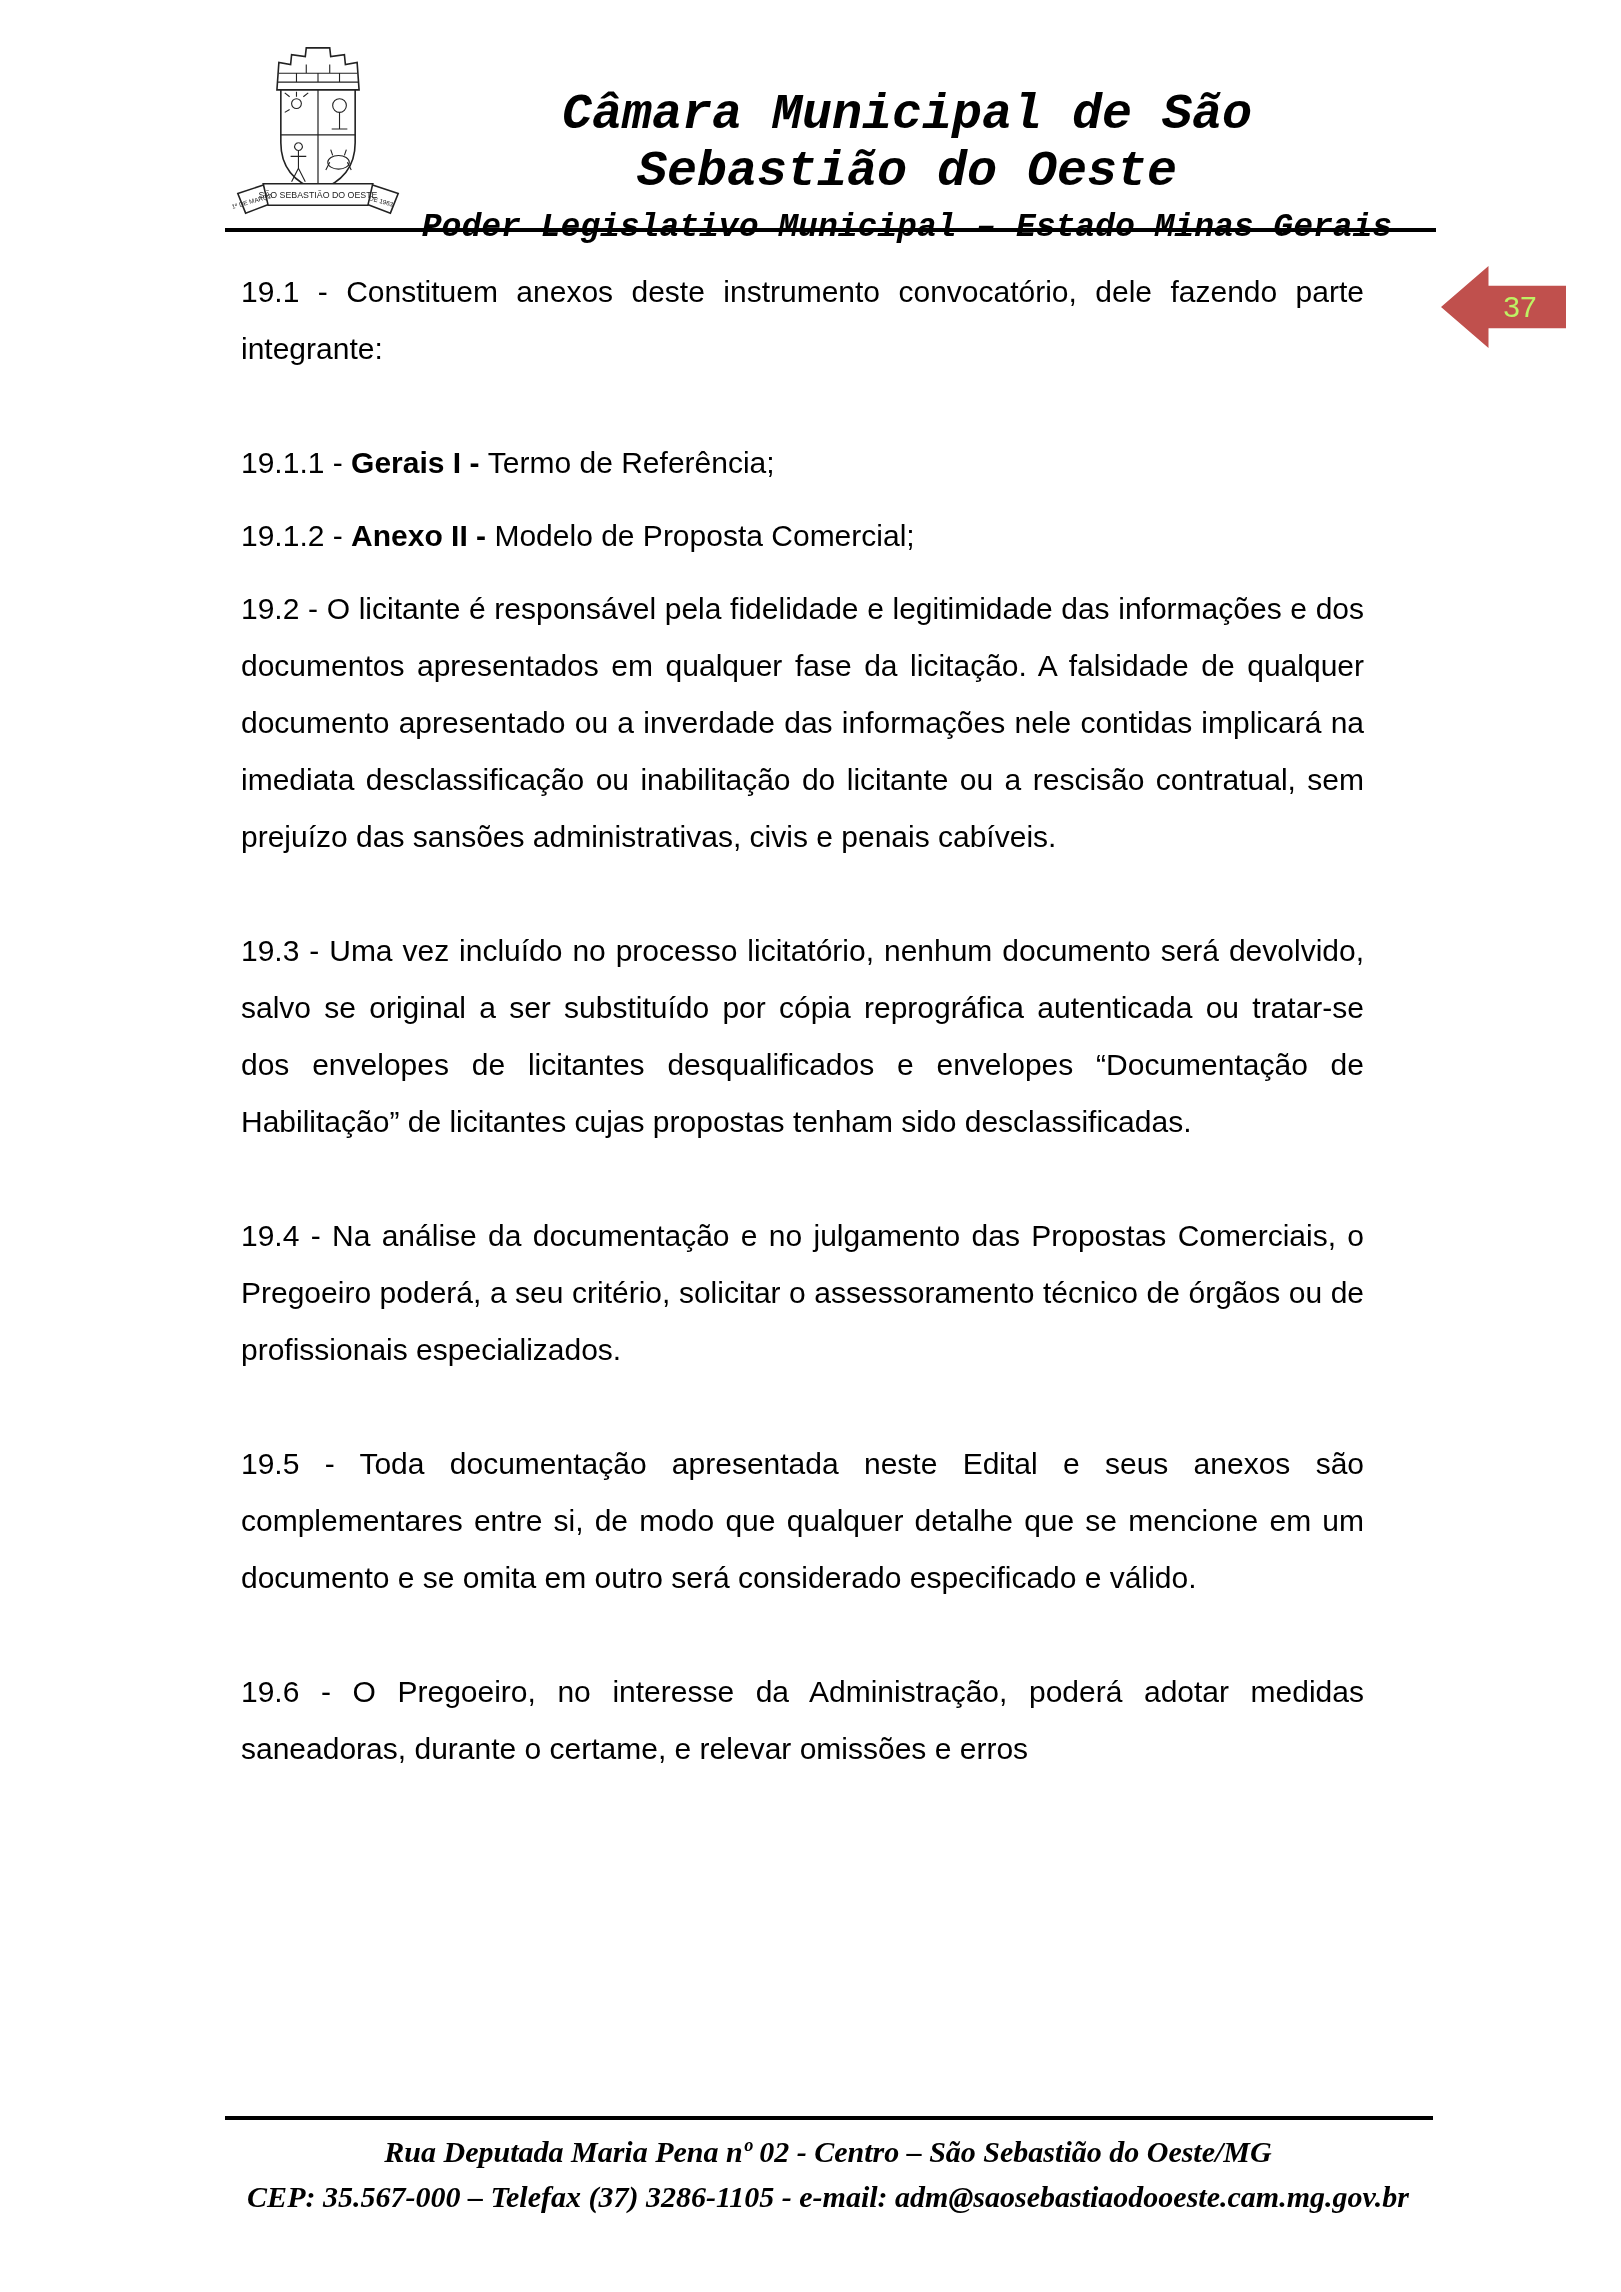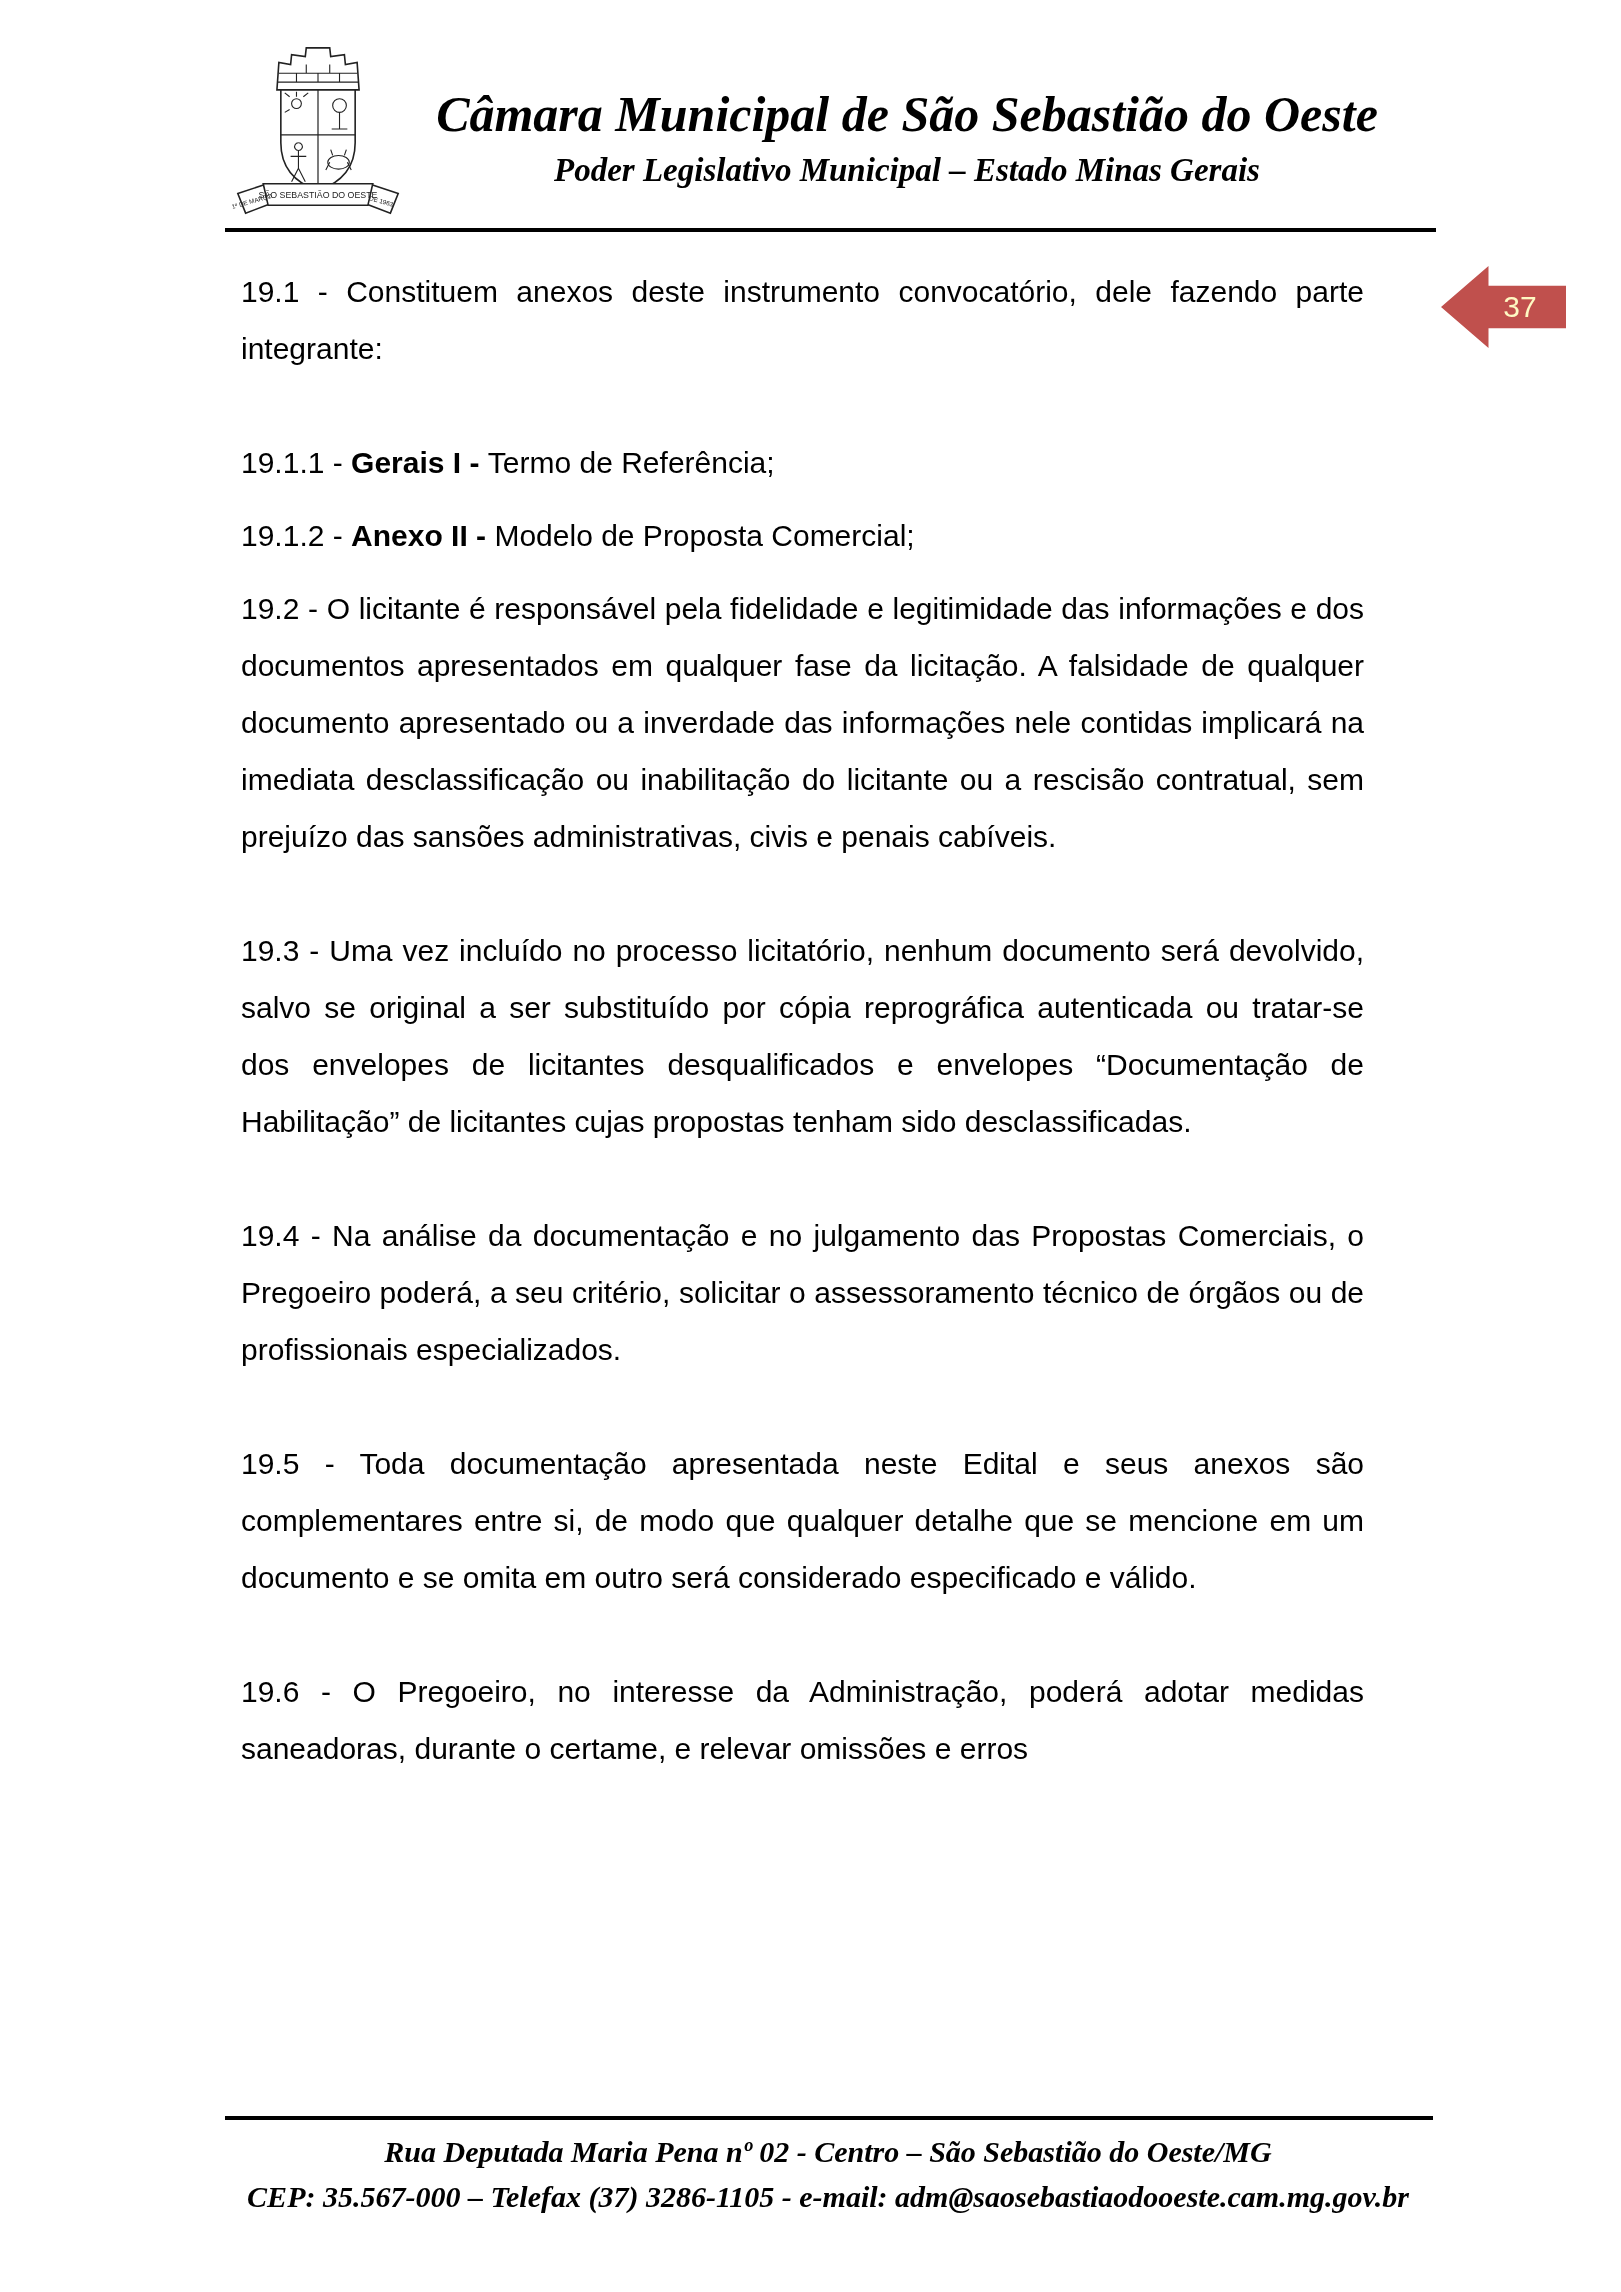--- a/index.html
+++ b/index.html
@@ -9,21 +9,21 @@
     background:#ffffff;
     font-family:"Liberation Sans", sans-serif;
     color:#000;
     overflow:hidden;
   }
   
   .logo{position:absolute;left:220px;top:41px;width:196px;height:178px;}
   .header-text{
     position:absolute;left:412px;top:86px;width:990px;
     text-align:center;
-    font-family:Liberation Serif, serif;
+    font-family:Liberation Mono, monospace;
     font-style:italic;font-weight:bold;
   }
   .title{font-size:50px;line-height:57px;letter-spacing:0px;}
   .subtitle{font-size:33px;line-height:43px;margin-top:5.9px;}
   .header-rule{
     position:absolute;left:225px;top:228px;width:1211px;height:3.9px;
     background:#000;
   }
   
   .page-badge{
@@ -94,21 +94,21 @@
     </svg>
   </div>
 
   <div class="header-text">
     <div class="title">Câmara Municipal de São Sebastião do Oeste</div>
     <div class="subtitle">Poder Legislativo Municipal – Estado Minas Gerais</div>
   </div>
 
   <div class="header-rule"></div>
 
-  <div class="page-badge" style="background: rgb(192, 80, 77); color: #fef9c3;">
+  <div class="page-badge" style="background: rgb(192, 80, 77); color: #bef264;">
     <span>37</span>
   </div>
 
   <div class="body-text">
       <p class="para gap justify"><span>19.1 - Constituem anexos deste instrumento convocatório, dele fazendo parte integrante:</span></p>
       <p class="para"><span>19.1.1 - </span><span class="bold">Gerais I - </span><span>Termo de Referência;</span></p>
       <p class="para"><span>19.1.2 - </span><span class="bold">Anexo II - </span><span>Modelo de Proposta Comercial;</span></p>
       <p class="para gap justify"><span>19.2 - O licitante é responsável pela fidelidade e legitimidade das informações e dos documentos apresentados em qualquer fase da licitação. A falsidade de qualquer documento apresentado ou a inverdade das informações nele contidas implicará na imediata desclassificação ou inabilitação do licitante ou a rescisão contratual, sem prejuízo das sansões administrativas, civis e penais cabíveis.</span></p>
       <p class="para gap justify"><span>19.3 - Uma vez incluído no processo licitatório, nenhum documento será devolvido, salvo se original a ser substituído por cópia reprográfica autenticada ou tratar-se dos envelopes de licitantes desqualificados e envelopes “Documentação de Habilitação” de licitantes cujas propostas tenham sido desclassificadas.</span></p>
       <p class="para gap justify"><span>19.4 - Na análise da documentação e no julgamento das Propostas Comerciais, o Pregoeiro poderá, a seu critério, solicitar o assessoramento técnico de órgãos ou de profissionais especializados.</span></p>

